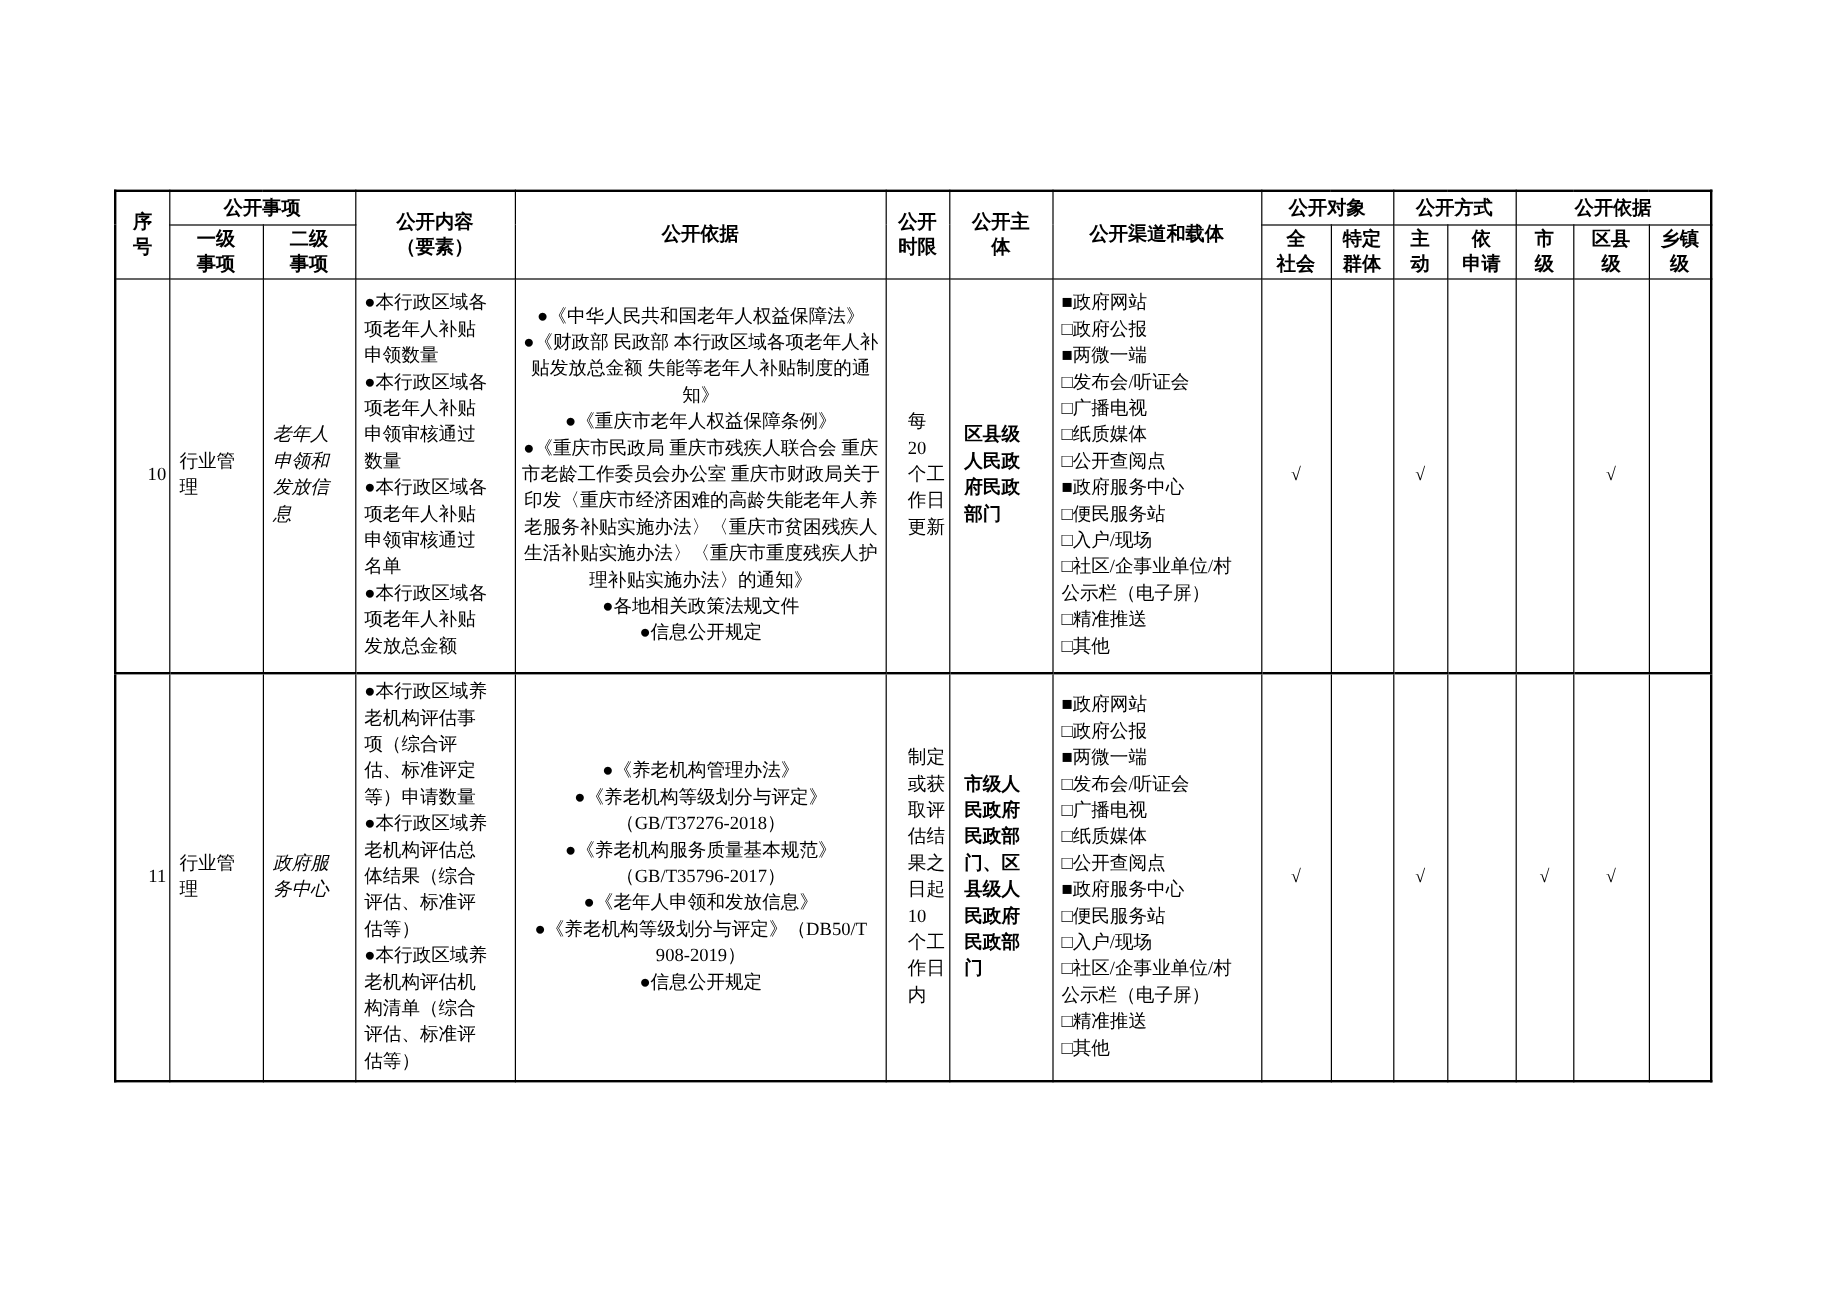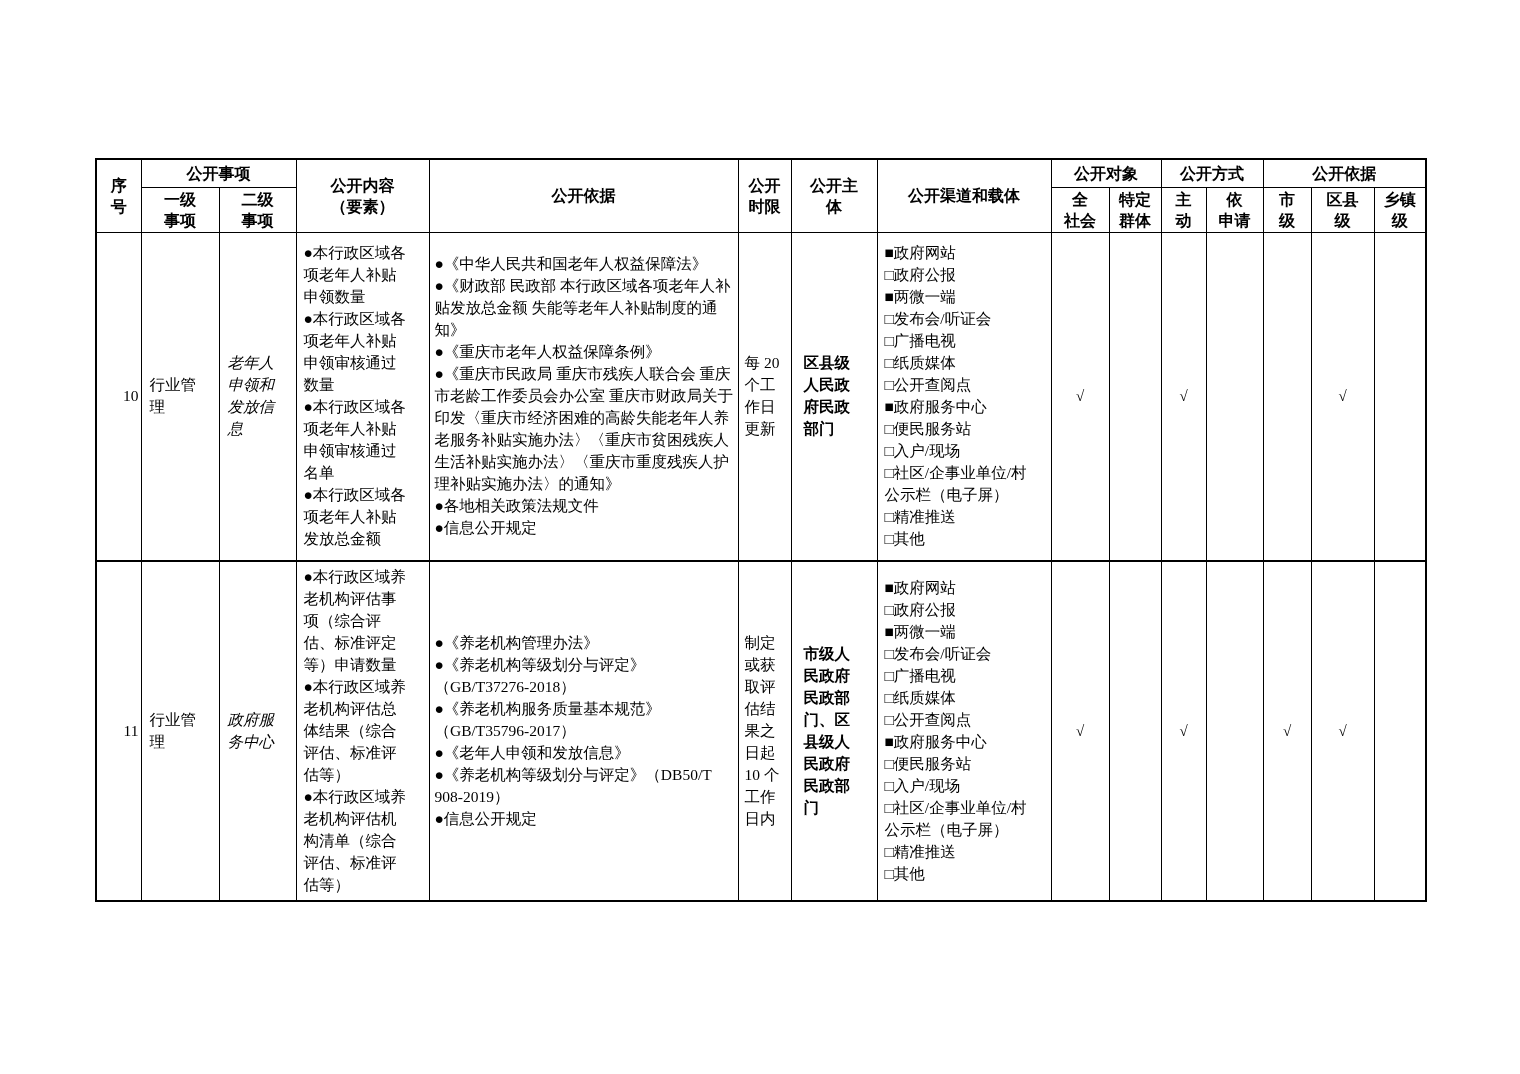--- a/index.html
+++ b/index.html
@@ -27,22 +27,22 @@
   .doc tbody tr.r1 td{border-top:2px solid #000;}
   .doc td{
     font-size:15.5px;line-height:22px;
     vertical-align:middle;text-align:left;
     padding:3px 6px;
   }
   td.c-seq{text-align:right;padding:2px 2px;}
   td.c-l1{padding:18px 8px;}
   td.c-l2{padding:3px 8px;font-style:italic;}
   td.c-content{padding:4px 18px 4px 7px;}
-  td.c-basis{padding:4px 4px 4px 5px;}
-  td.c-deadline{padding:3px 3px 3px 6px;}
+  td.c-basis{padding:4px 4px 4px 5px;text-align:center;}
+  td.c-deadline{padding:3px 3px 3px 18px;}
   td.c-subject{padding:3px 12px;font-weight:bold;}
   td.c-channels{padding:4px 18px 4px 7px;}
   td.c-flag{text-align:center;font-size:15px;padding:2px 2px;}
   .li{display:block;}
 </style>
 </head>
 <body>
 
 <div class="page">
   <table class="doc">

